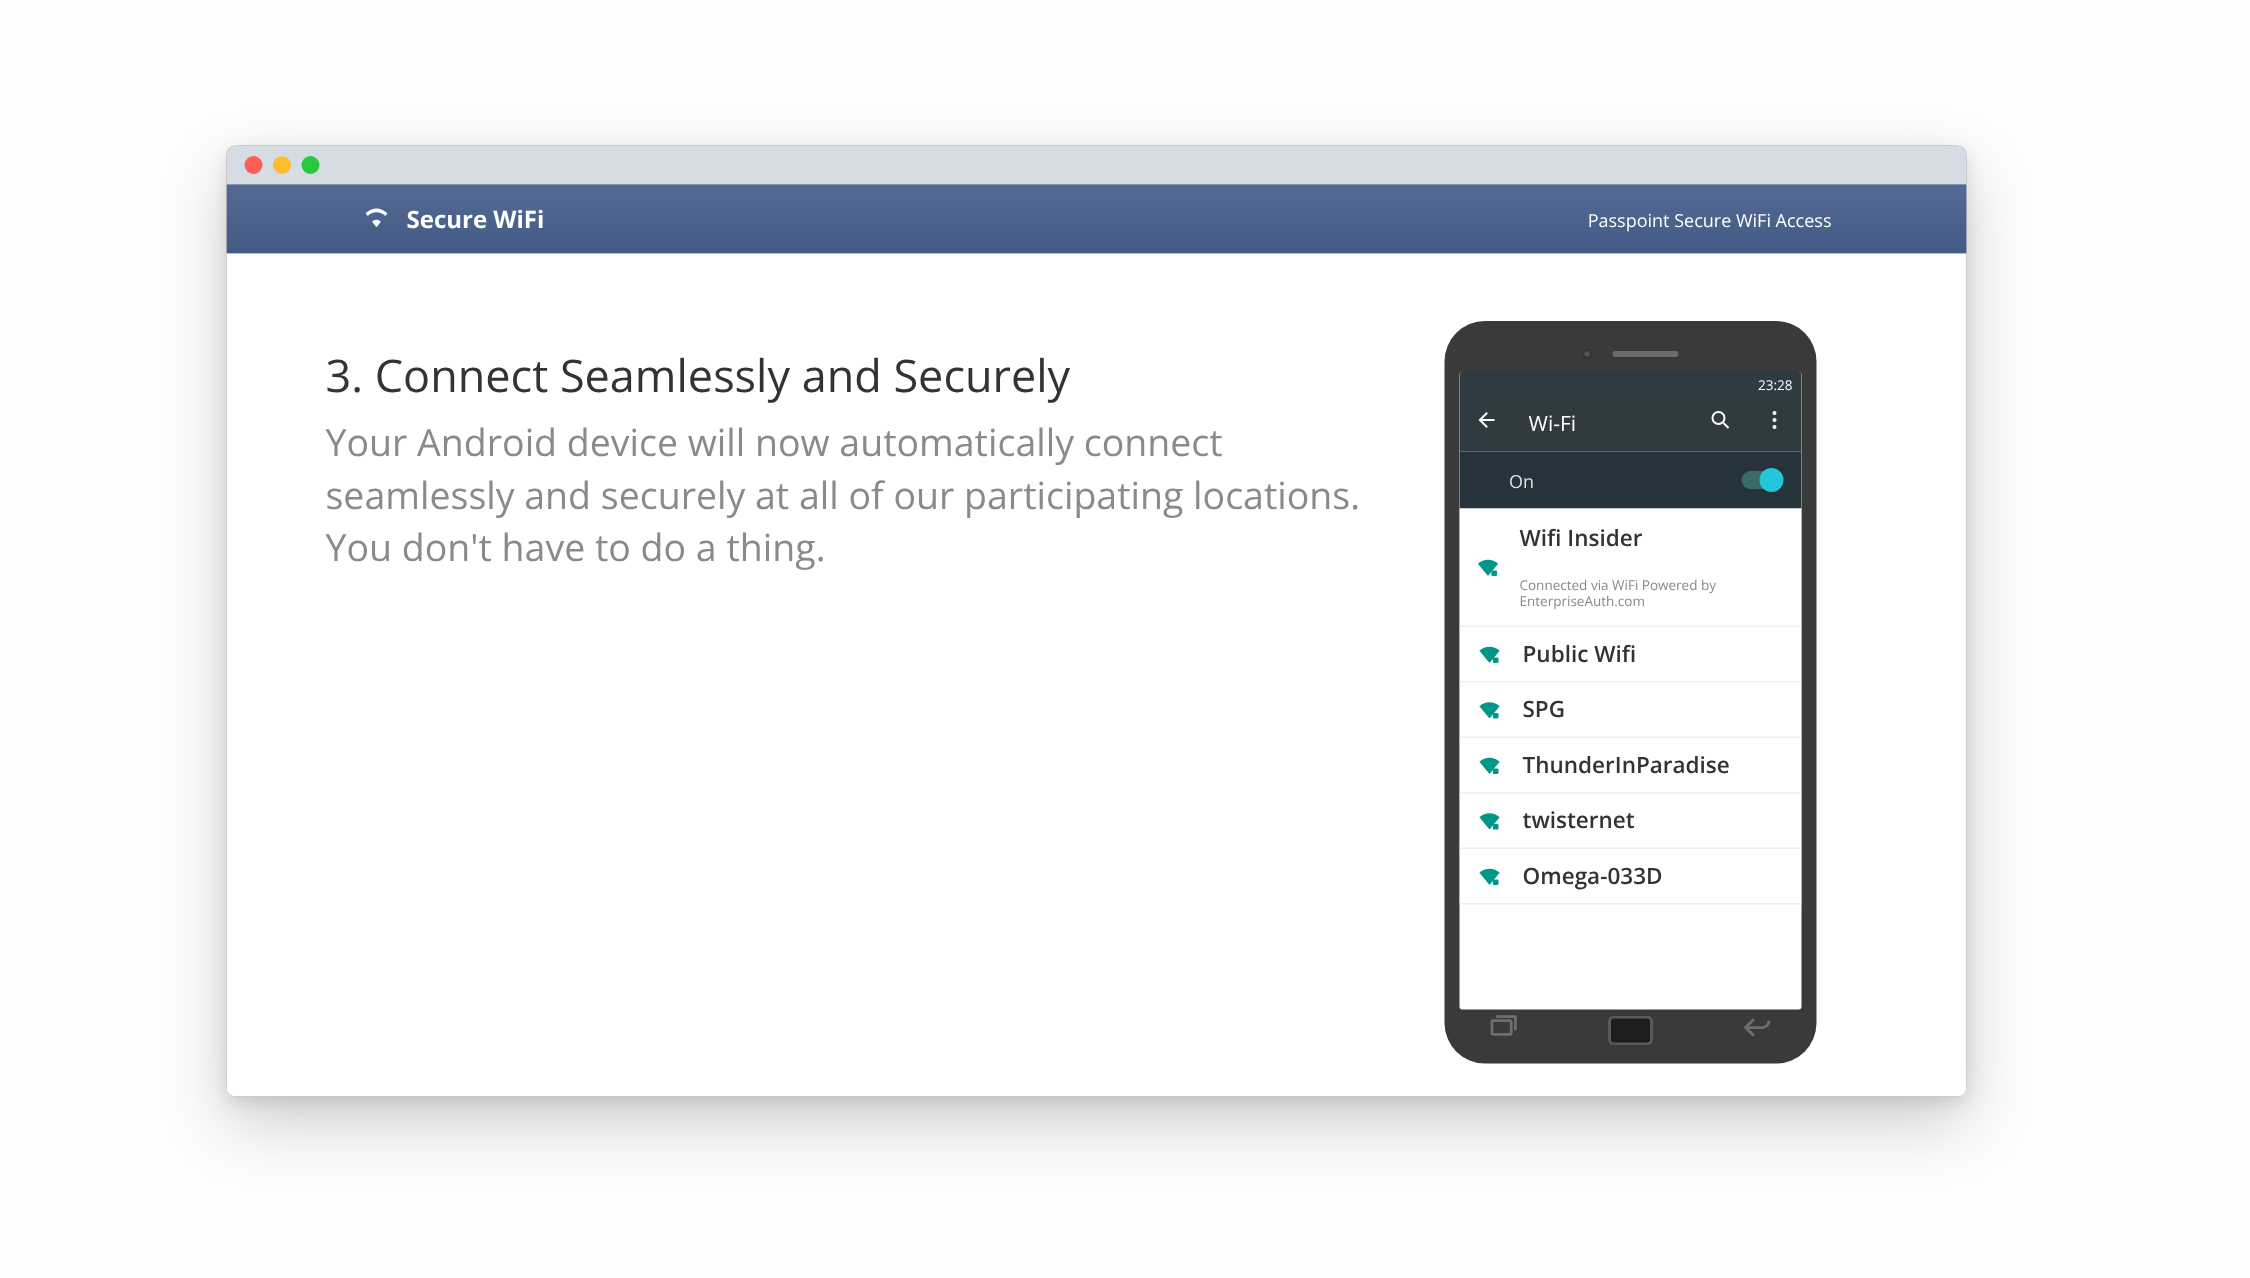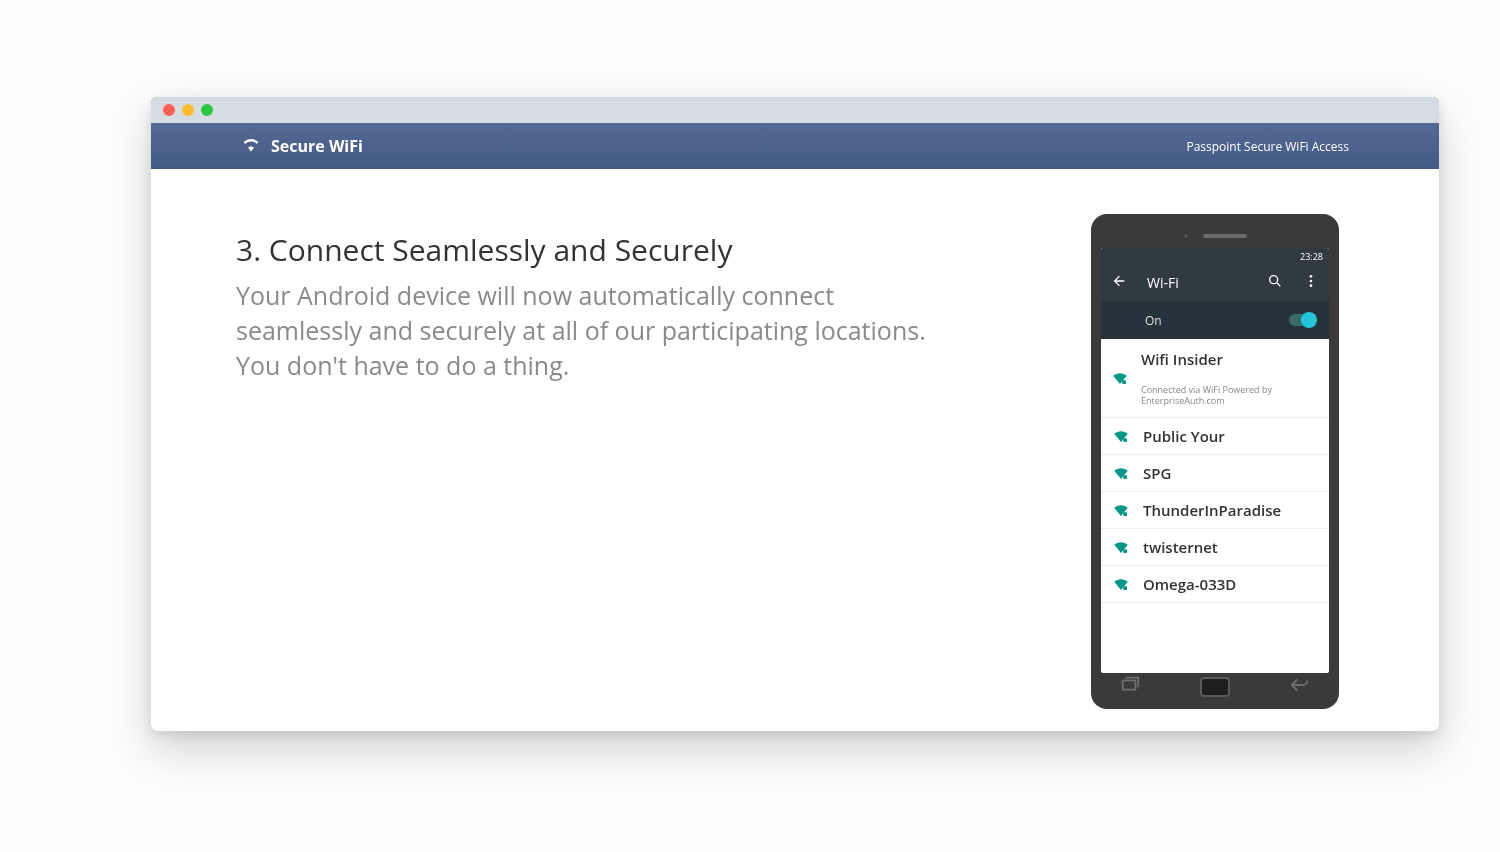--- a/index.html
+++ b/index.html
@@ -11,21 +11,21 @@
     height: 852px;
     overflow: hidden;
     position: relative;
   }
 
   
   .window {
     position: absolute;
     left: 151px;
     top: 97px;
-    width: 1288px;
+    width: 1160px;
     height: 634px;
     background: #a3a3a3;
     border-radius: 6px;
     box-shadow: 0 18px 45px rgba(0,0,0,0.18), 0 4px 12px rgba(0,0,0,0.10);
     overflow: hidden;
   }
 
   .titlebar {
     height: 26px;
     background: #d6dce3;
@@ -51,36 +51,36 @@
   }
   .brand { display: flex; align-items: center; gap: 10px; font-weight: 700; font-size: 16px; }
   .brand svg { width: 20px; height: 20px; }
   .top-right { margin-left: auto; font-size: 12px; }
 
   .content {
     position: absolute;
     top: 72px;
     left: 0; right: 0; bottom: 0;
     background: #fff;
-    padding: 60px 90px 40px 85px;
+    padding: 60px 90px 40px 66px;
   }
 
   .text-col { width: 710px; float: left; }
   .heading { font-size: 30px; font-weight: 400; color: #333; margin: 0 0 8px 0; }
   .subheading { font-size: 25px; line-height: 1.4; color: #8a8a8a; max-width: 710px; }
 
   
   .phone {
     position: absolute;
     right: 100px;
     top: 117px;
     width: 248px;
     height: 495px;
     background: #3a3a3a;
-    border-radius: 16px;
+    border-radius: 27px;
     padding: 10px;
   }
   .phone-top {
     height: 24px; display: flex; align-items: center; justify-content: center; gap: 14px;
   }
   .phone-camera { width: 6px; height: 6px; border-radius: 50%; background: #555; box-shadow: inset 0 0 2px #000; }
   .phone-speaker { width: 44px; height: 4px; border-radius: 2px; background: #6b6b6b; }
   .phone-nav {
     position: absolute; left: 10px; right: 10px; bottom: 7px; height: 30px;
     display: flex; align-items: center; justify-content: space-between;
@@ -110,21 +110,21 @@
   .app-header {
     height: 37px; background: #2f3b40; color: #fff;
     display: flex; align-items: center; padding: 0 10px; gap: 20px;
     font-size: 14px;
   }
   .app-header .spacer { flex: 1; }
   .app-header svg { width: 16px; height: 16px; }
 
   .toggle-row {
     height: 38px; background: #26333a; color: #e0e0e0;
-    display: flex; align-items: center; padding: 0 14px 0 44px; font-size: 12px;
+    display: flex; align-items: center; padding: 0 14px 0 33px; font-size: 12px;
   }
   .toggle { margin-left: auto; width: 26px; height: 12px; background: #3a6b6b; border-radius: 6px; position: relative; }
   .toggle::after { content: ""; position: absolute; right: -2px; top: -2px; width: 16px; height: 16px; background: #26c6da; border-radius: 50%; }
 
   .net-list { background: #fff; }
   .net-item { display: flex; align-items: center; padding: 8px 10px; border-bottom: 1px solid #eee; gap: 12px; }
   .net-item:first-child { padding: 10px 10px; }
   .net-icon { width: 20px; display: flex; align-items: center; justify-content: center; }
   .net-icon svg { width: 18px; height: 18px; }
   .net-text { display: flex; flex-direction: column; }
@@ -236,21 +236,21 @@
             </div>
           </div>
           <div class="net-item">
             <div class="net-icon">
               <svg viewBox="0 0 24 24">
                 <path d="M12 20l9-11c-5-4.5-13-4.5-18 0l9 11z" fill="#009688"></path>
                 <rect x="15" y="15" width="5" height="5" rx="1" fill="#009688"></rect>
               </svg>
             </div>
             <div class="net-text">
-              <div class="net-name">Public Your</div>
+              <div class="net-name">Public Wifi</div>
             </div>
           </div>
           <div class="net-item">
             <div class="net-icon">
               <svg viewBox="0 0 24 24">
                 <path d="M12 20l9-11c-5-4.5-13-4.5-18 0l9 11z" fill="#009688"></path>
                 <rect x="15" y="15" width="5" height="5" rx="1" fill="#009688"></rect>
               </svg>
             </div>
             <div class="net-text">

